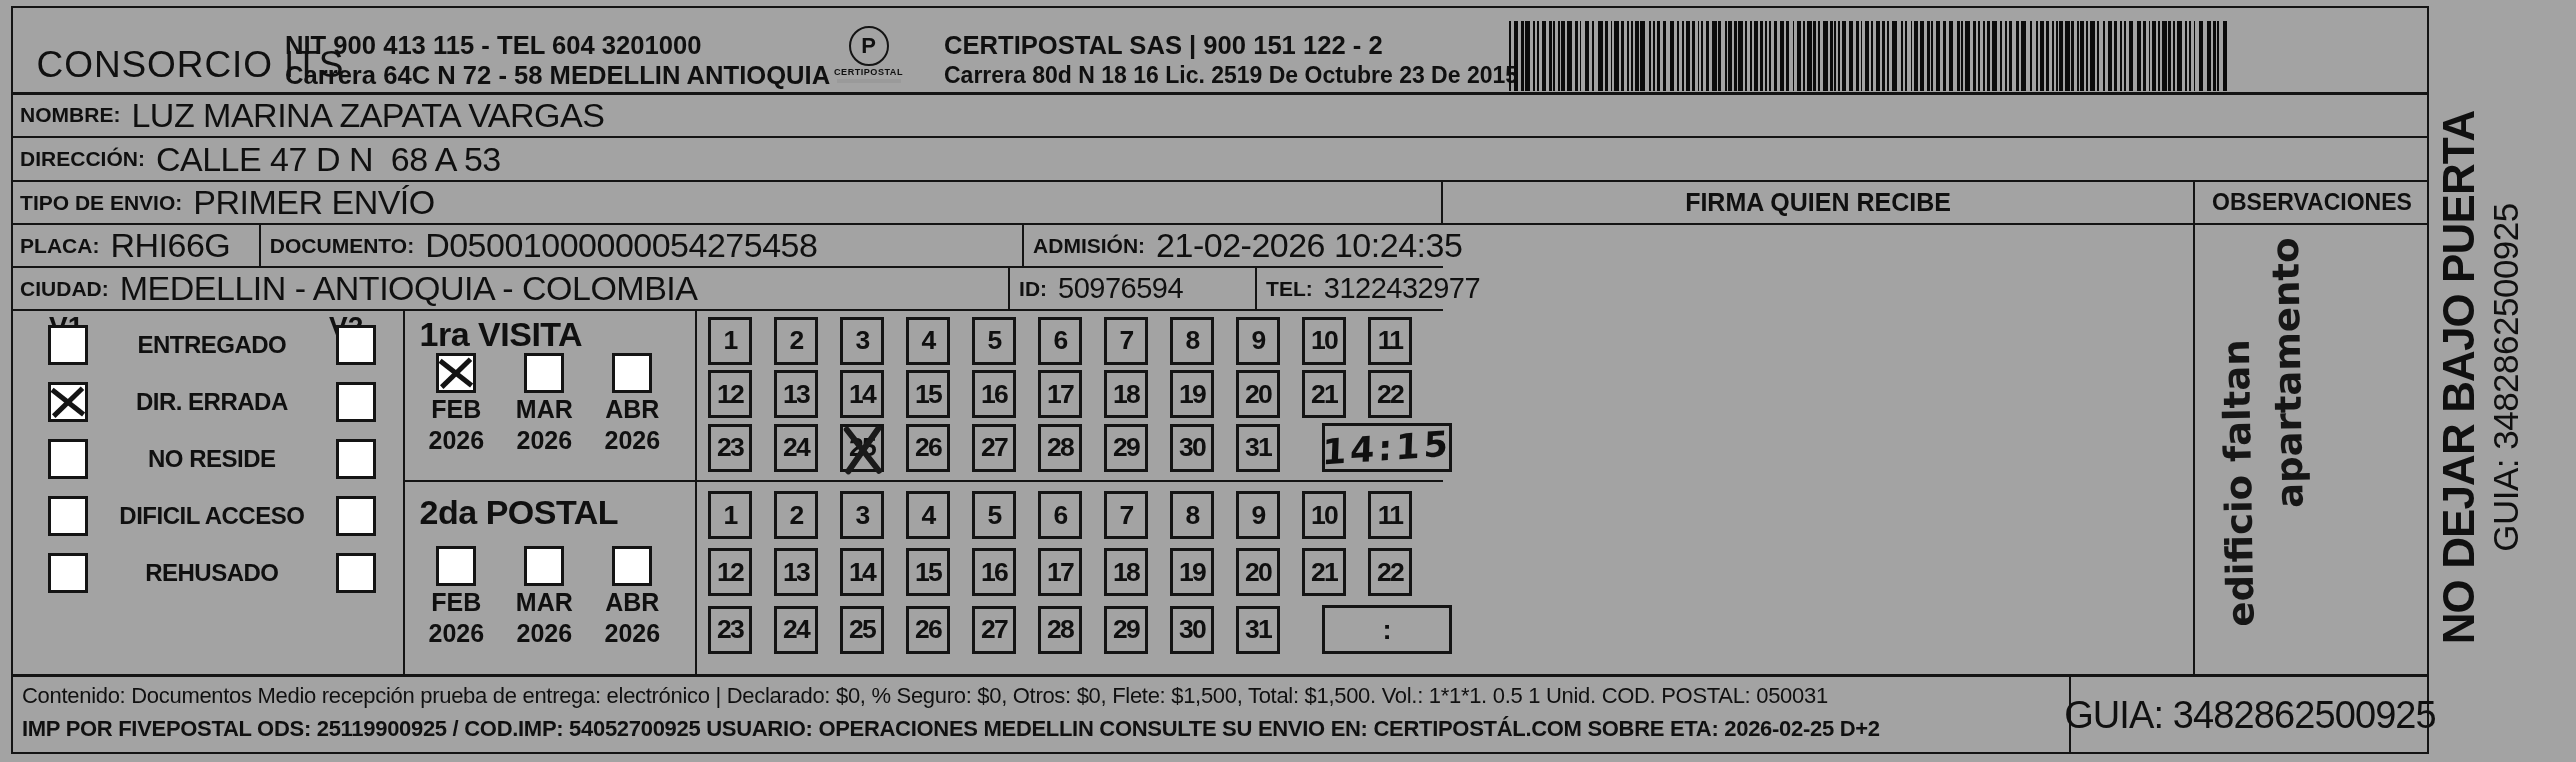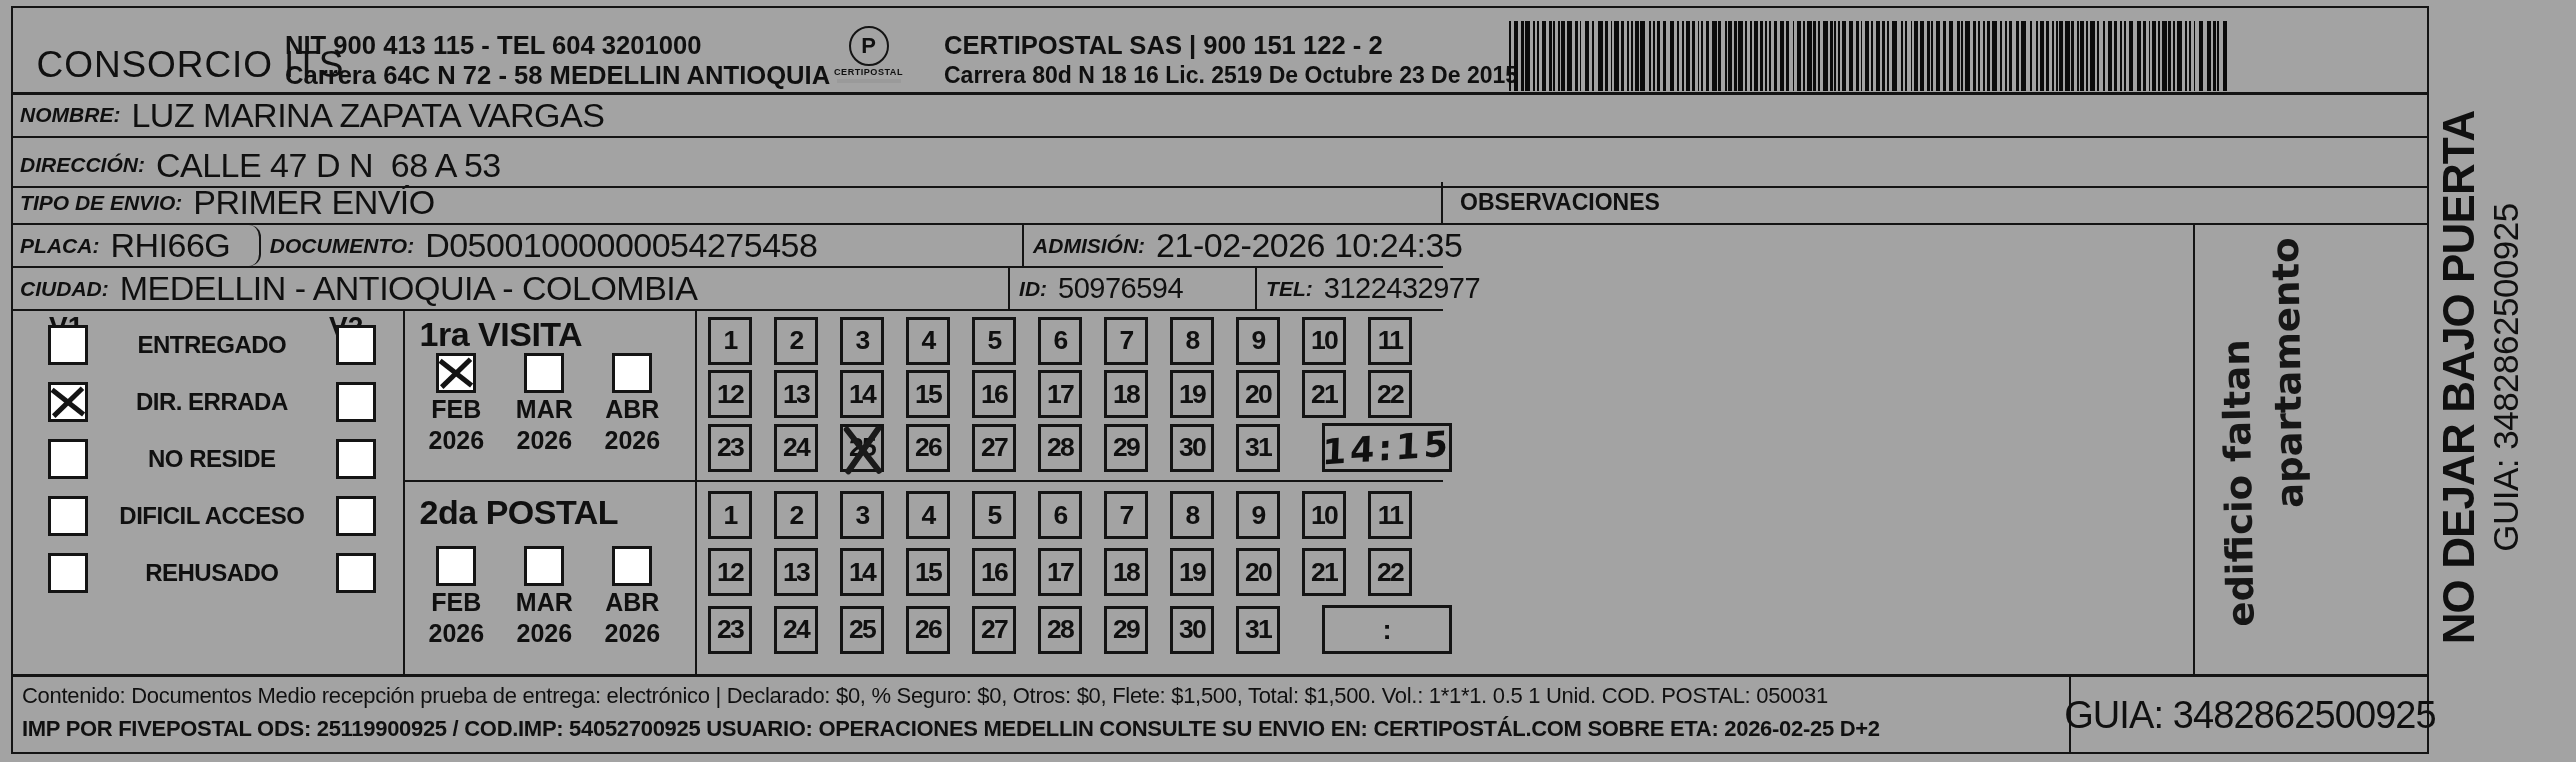--- a/index.html
+++ b/index.html
@@ -21,21 +21,21 @@
   .logo-text { font-size:9.1px; font-weight:700; letter-spacing:0.5px; margin-top:1.8px; }
   .logo-sub { width:64px; height:3.7px; background:#9a9a9a; margin:1.8px auto 0; }
   .cert-block { left:933px; top:24px; font-size:25.6px; font-weight:700; line-height:30px; white-space:nowrap; }
   .cert-block .l2 { font-size:23px; }
   .barcode { left:1498px; top:15.5px; width:736px; height:70px; display:flex; align-items:stretch; overflow:hidden; }
   .barcode .bar { background:#0b0b0b; height:100%; flex:0 0 auto; }
 
   
   .row { left:11px; width:2418px; height:44px; border-bottom:2.7px solid #141414;
          display:flex; align-items:center; padding-left:9.1px; }
-  .flabel { font-weight:700; font-size:21px; margin-right:11px; white-space:pre;font-style:italic; }
+  .flabel { font-weight:700; font-size:21px; margin-right:11px; white-space:pre; }
   .fval  { font-size:34px; white-space:pre; letter-spacing:-0.5px; }
   .fval.small { font-size:29px; }
   .cellrow { left:11px; display:flex; align-items:stretch; border-bottom:2.7px solid #141414; }
   .cell { display:flex; align-items:center; padding-left:9.1px; border-right:2.7px solid #141414; }
   .cell.last { border-right:none; }
   .hdrcell { justify-content:center; font-weight:700; font-size:25px; padding-left:0; }
 
   
   .status-panel { left:11px; top:311px; width:394px; height:363px; border-right:2.7px solid #141414; }
   .vhead { position:absolute; top:0px; font-size:28px; font-weight:700; }
@@ -260,37 +260,40 @@
         <span class="bar" style="width: 2.7px; margin-right: 1.8px;"></span>
         <span class="bar" style="width: 1.8px; margin-right: 3.7px;"></span>
         <span class="bar" style="width: 3.7px; margin-right: 2.7px;"></span>
       </div>
   </div>
 
   <div class="abs row" style="top:94px;">
     <span class="flabel">NOMBRE:</span>
     <span class="fval">LUZ MARINA ZAPATA VARGAS</span>
   </div>
-  <div class="abs row" style="top:138px;margin-top:6px;">
+  <div class="abs row" style="top:138px;">
     <span class="flabel">DIRECCIÓN:</span>
     <span class="fval">CALLE 47 D N  68 A 53</span>
   </div>
 
   <div class="abs cellrow" style="top:182px; width:2418px; height:43px;">
     <div class="cell" style="width:1432px;">
       <span class="flabel">TIPO DE ENVIO:</span>
       <span class="fval">PRIMER ENVÍO</span>
     </div>
+    <div class="cell hdrcell" style="width:752px;">
+      <span>FIRMA QUIEN RECIBE</span>
+    </div>
     <div class="cell hdrcell last" style="width:234px; font-size:23px;">
       <span>OBSERVACIONES</span>
     </div>
   </div>
 
   <div class="abs cellrow" style="top:225px; width:1432px; height:43px;">
-    <div class="cell" style="width:250px;border-radius:12px;">
+    <div class="cell" style="width:250px;">
       <span class="flabel">PLACA:</span>
       <span class="fval">RHI66G</span>
     </div>
     <div class="cell" style="width:764px;">
       <span class="flabel">DOCUMENTO:</span>
       <span class="fval">D05001000000054275458</span>
     </div>
     <div class="cell last" style="width:419px;">
       <span class="flabel">ADMISIÓN:</span>
       <span class="fval">21-02-2026 10:24:35</span>

